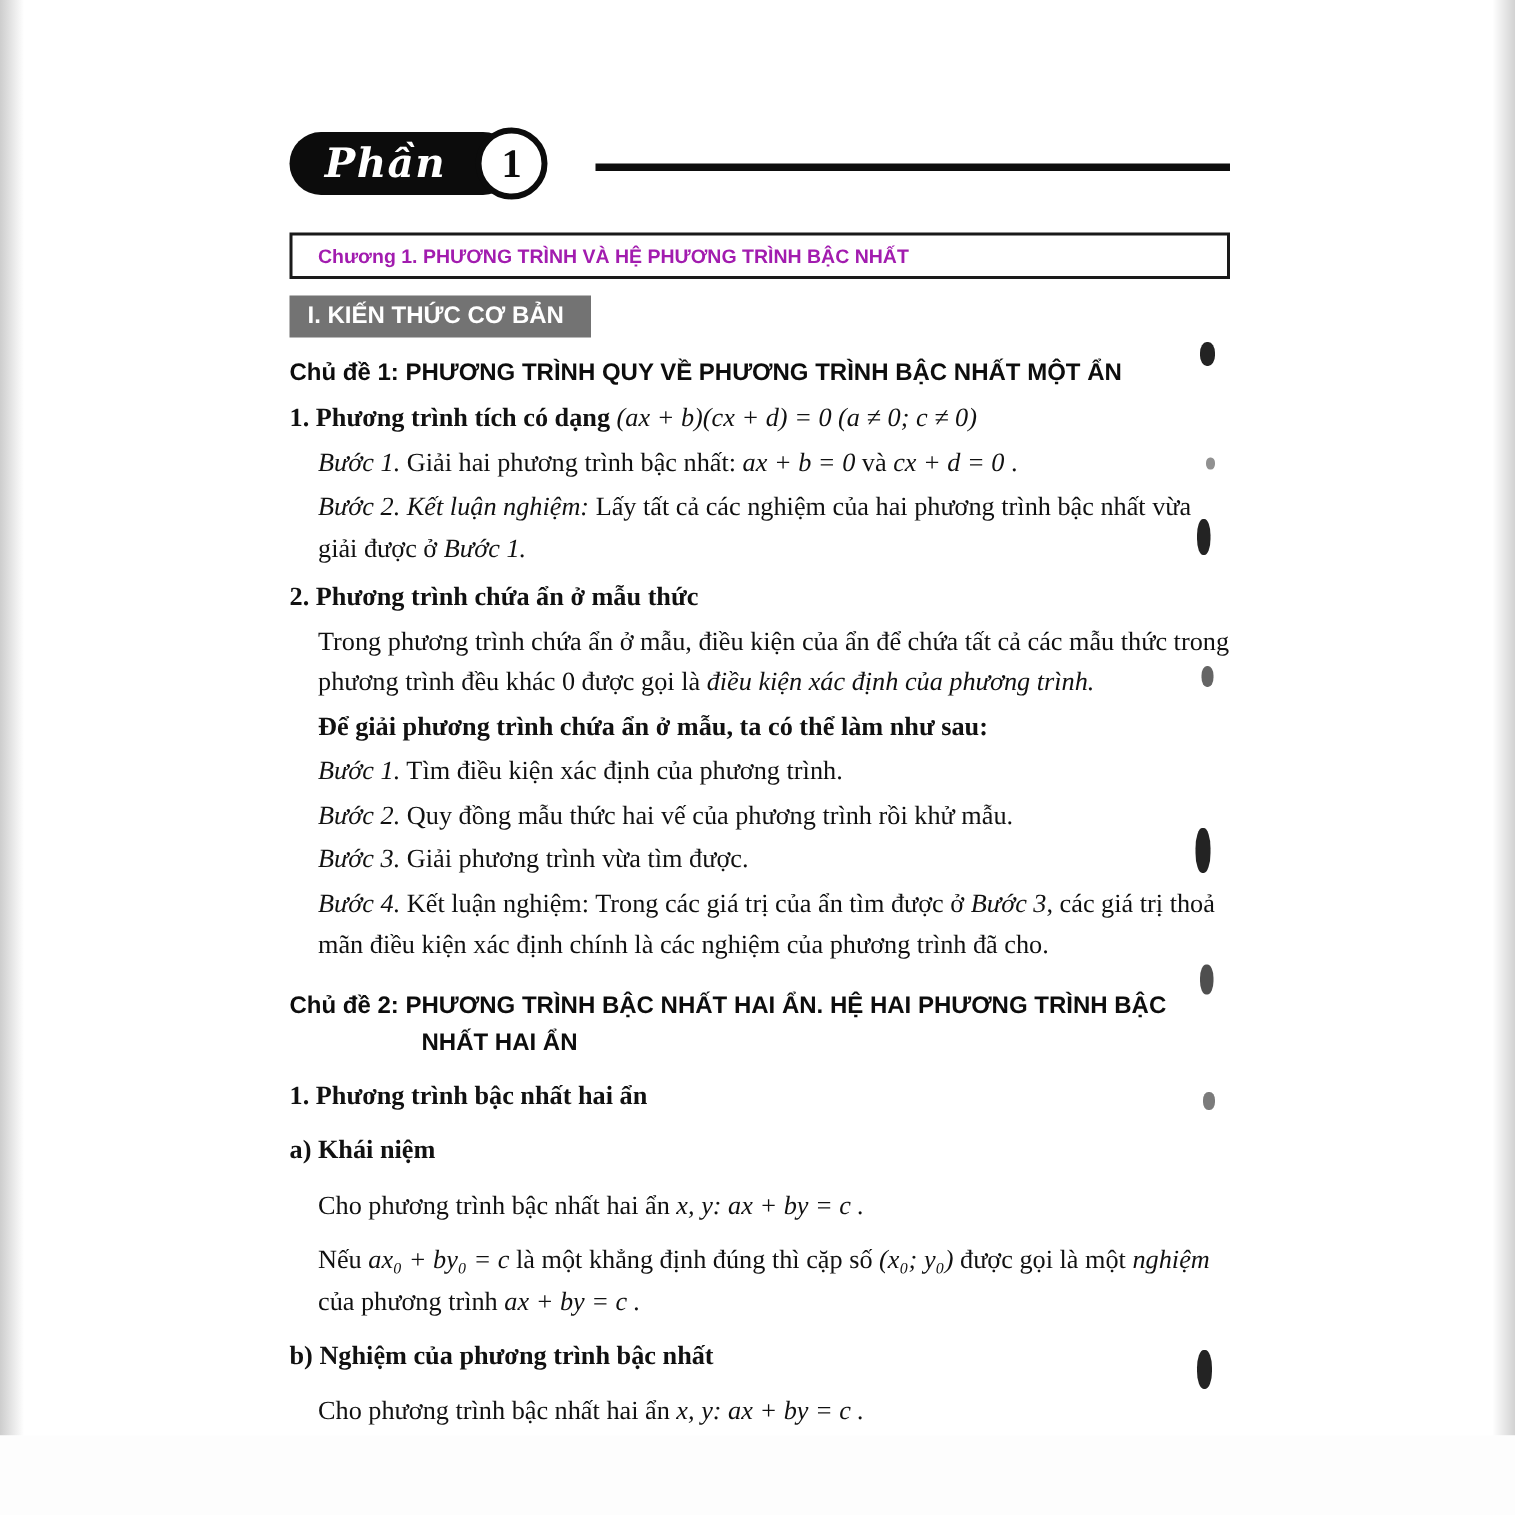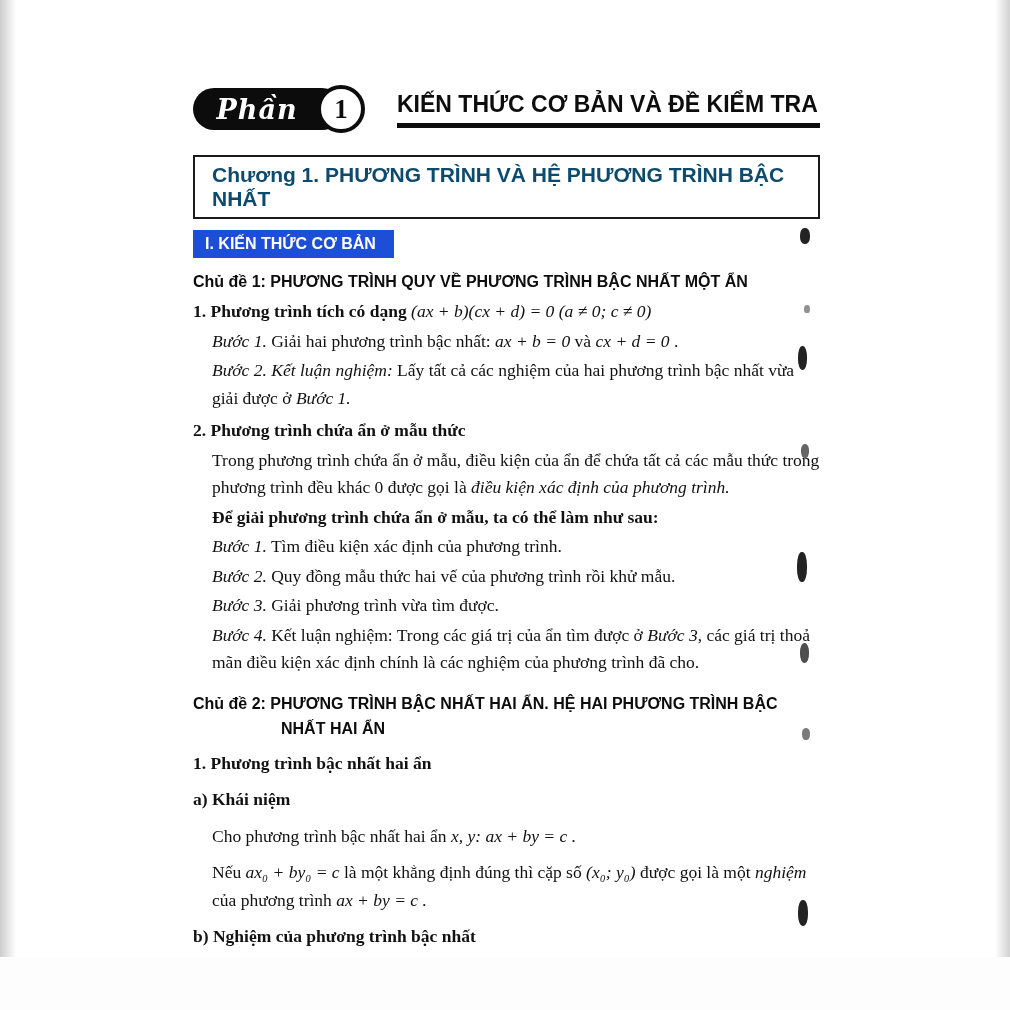--- a/index.html
+++ b/index.html
@@ -25,23 +25,23 @@
   .logo-circle{position:absolute;left:124px;top:1px;width:48px;height:48px;background:#fff;
                border:4px solid #0c0c0c;border-radius:50%;box-sizing:border-box;display:flex;
                align-items:center;justify-content:center;
                font-family:"Liberation Serif",serif;font-weight:700;font-size:27px;color:#0c0c0c;}
   .hdr-right{flex:1;padding-left:24px;}
   .part-title{font-family:"Liberation Sans",sans-serif;font-weight:700;font-size:23px;
               color:#0d0d0d;white-space:nowrap;}
   .hdr-rule{height:5px;background:#0d0d0d;margin-top:5px;}
 
   .chapter-box{margin-top:21px;border:2px solid #1a1a1a;padding:6px 6px 6px 17px;
-               font-family:"Liberation Sans",sans-serif;font-weight:700;font-size:21px;color:#0c4a6e;}
+               font-family:"Liberation Sans",sans-serif;font-weight:700;font-size:13px;color:#a21caf;}
 
-  .section-badge{display:inline-block;margin-top:11px;background:#1d4ed8;color:#fff;
+  .section-badge{display:inline-block;margin-top:11px;background:#737373;color:#fff;
                  font-family:"Liberation Sans",sans-serif;font-weight:700;font-size:16px;
                  padding:5px 18px 5px 12px;}
 
   .topic{margin:11px 0 4px;font-family:"Liberation Sans",sans-serif;font-weight:700;
          font-size:16px;line-height:25px;color:#0d0d0d;}
   .topic.hang{padding-left:88px;text-indent:-88px;margin-top:14px;}
 
   .line{margin:2px 0;font-size:17.5px;line-height:27.5px;}
   .ind{padding-left:19px;}
   .b{font-weight:700;}
@@ -73,21 +73,20 @@
     <div class="hdr">
       <div class="logo">
         <div class="logo-band">
           <span class="logo-script">Phần</span>
         </div>
         <div class="logo-circle">
           <span>1</span>
         </div>
       </div>
       <div class="hdr-right">
-        <div class="part-title">KIẾN THỨC CƠ BẢN VÀ ĐỀ KIỂM TRA</div>
         <div class="hdr-rule"></div>
       </div>
     </div>
 
     <div class="chapter-box">Chương 1. PHƯƠNG TRÌNH VÀ HỆ PHƯƠNG TRÌNH BẬC NHẤT</div>
 
     <div class="section-badge">
       <span>I. KIẾN THỨC CƠ BẢN</span>
     </div>
 

